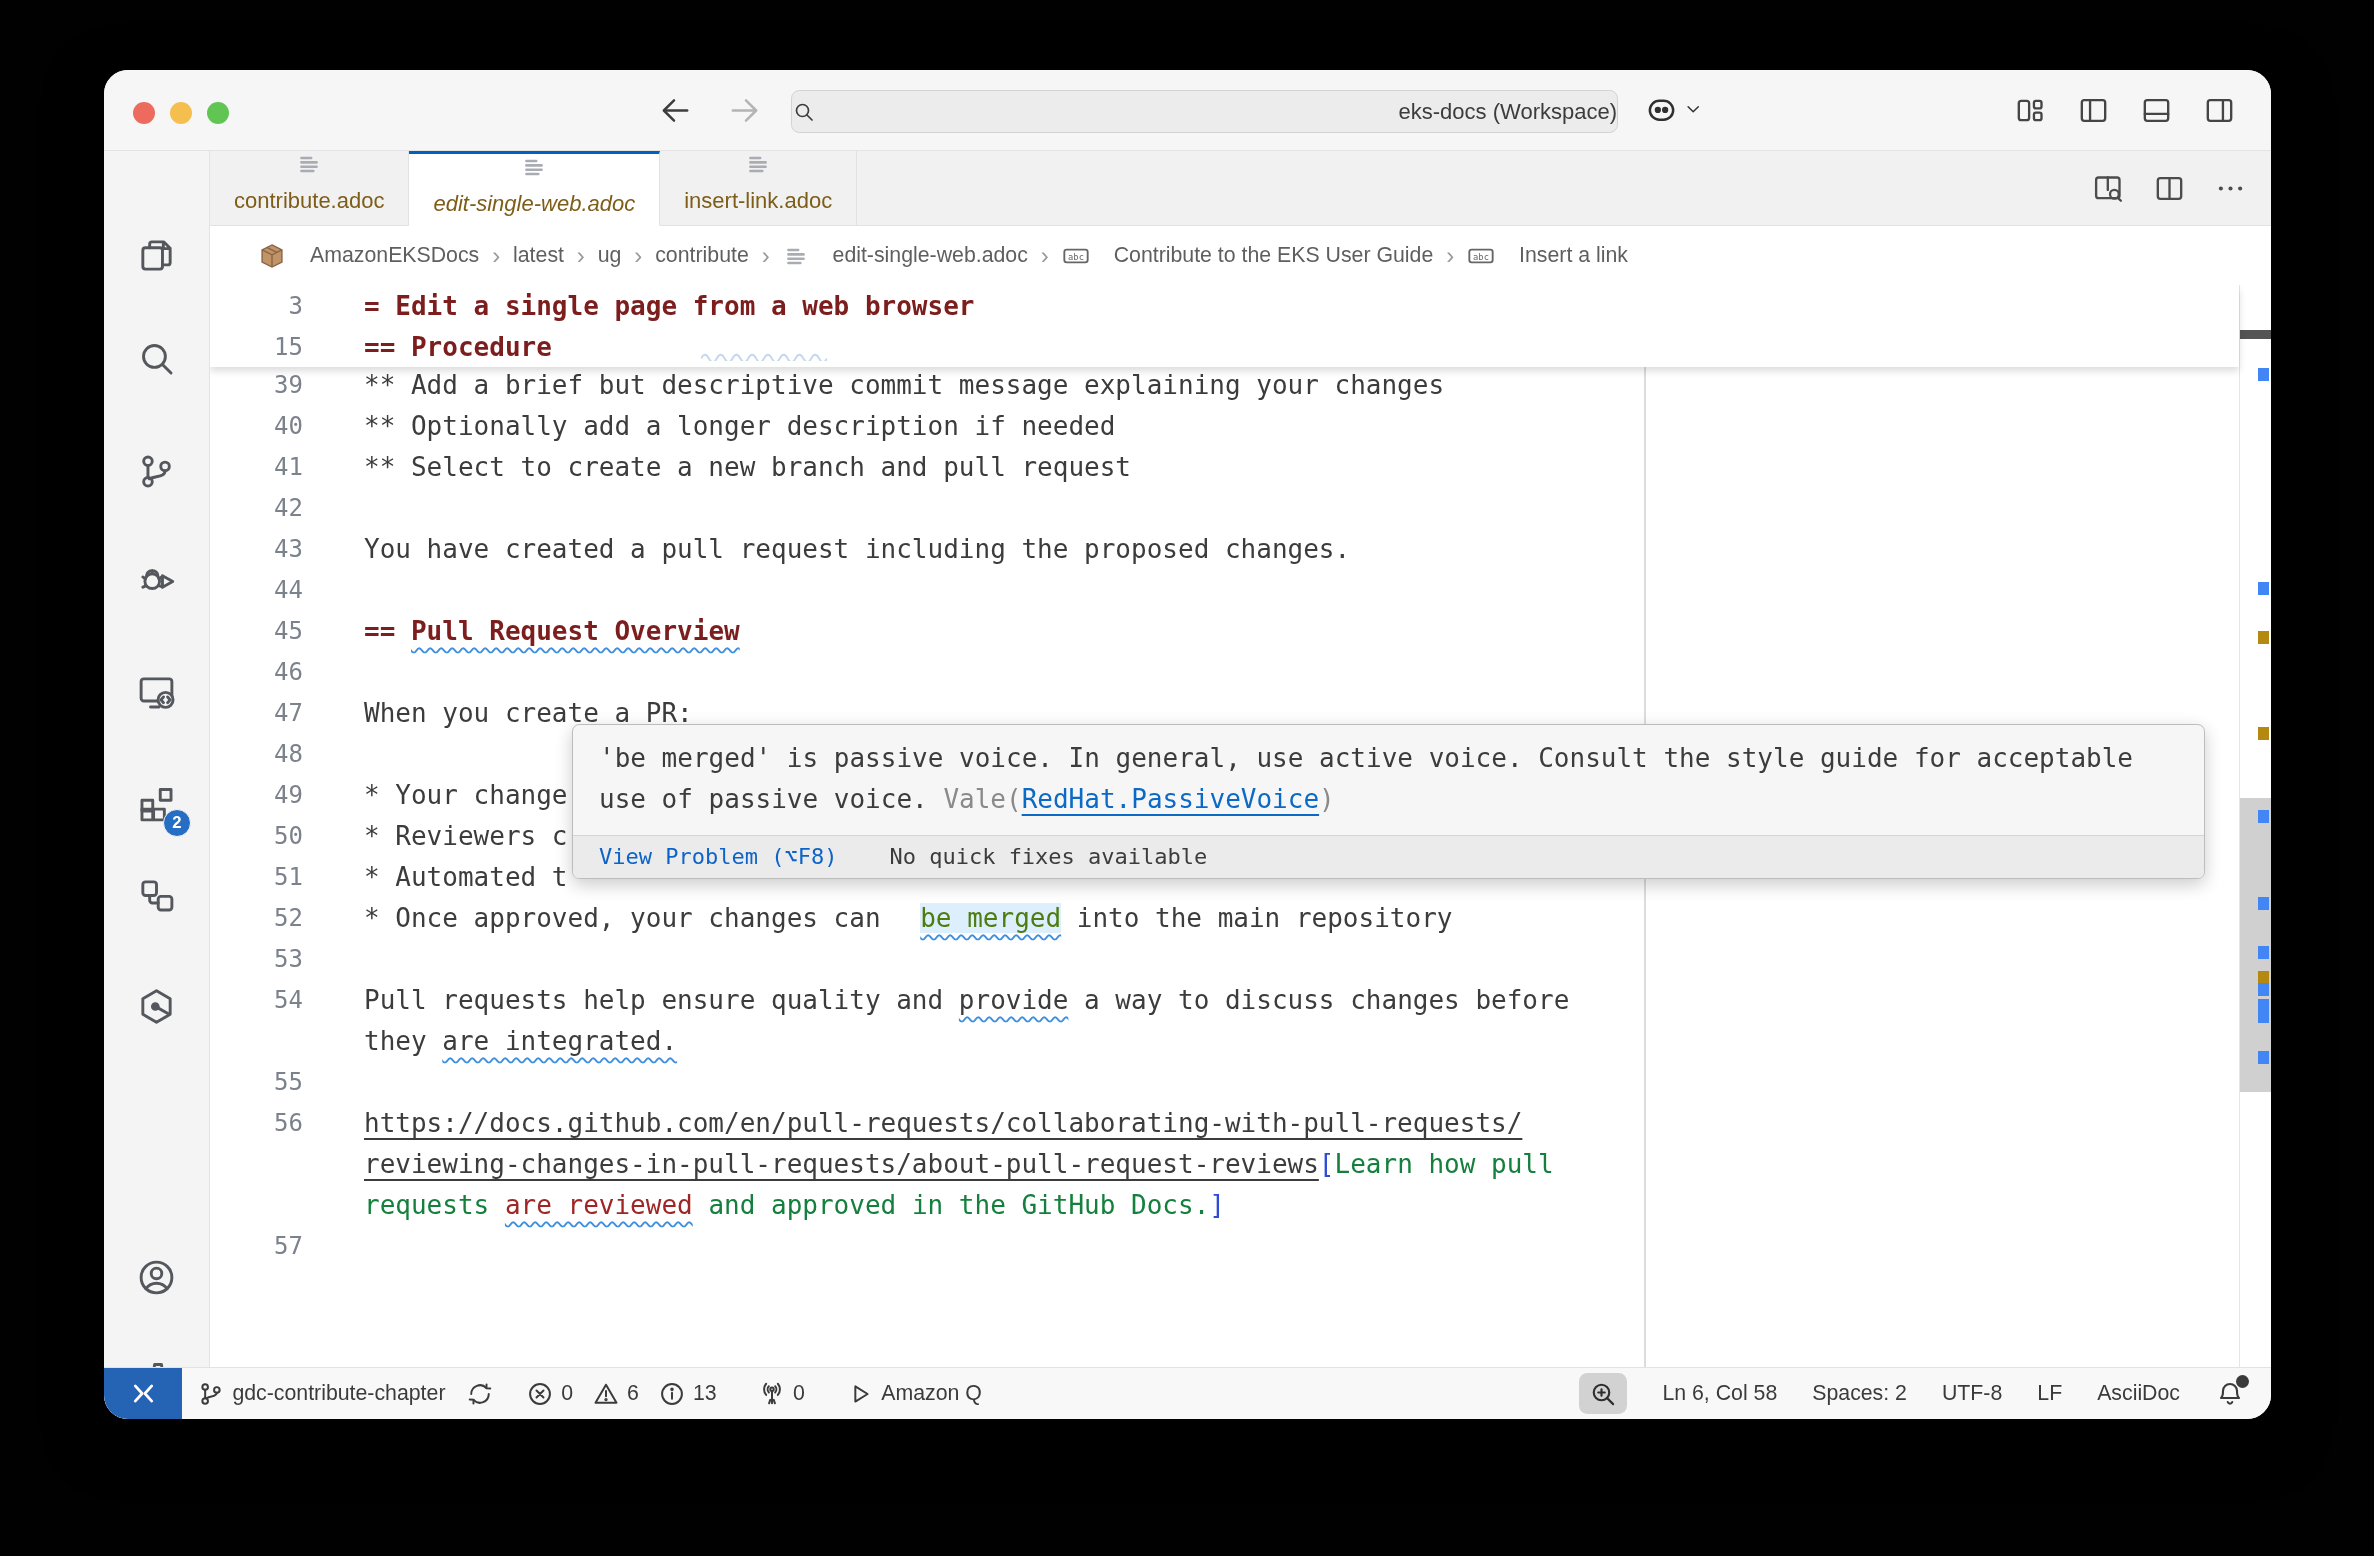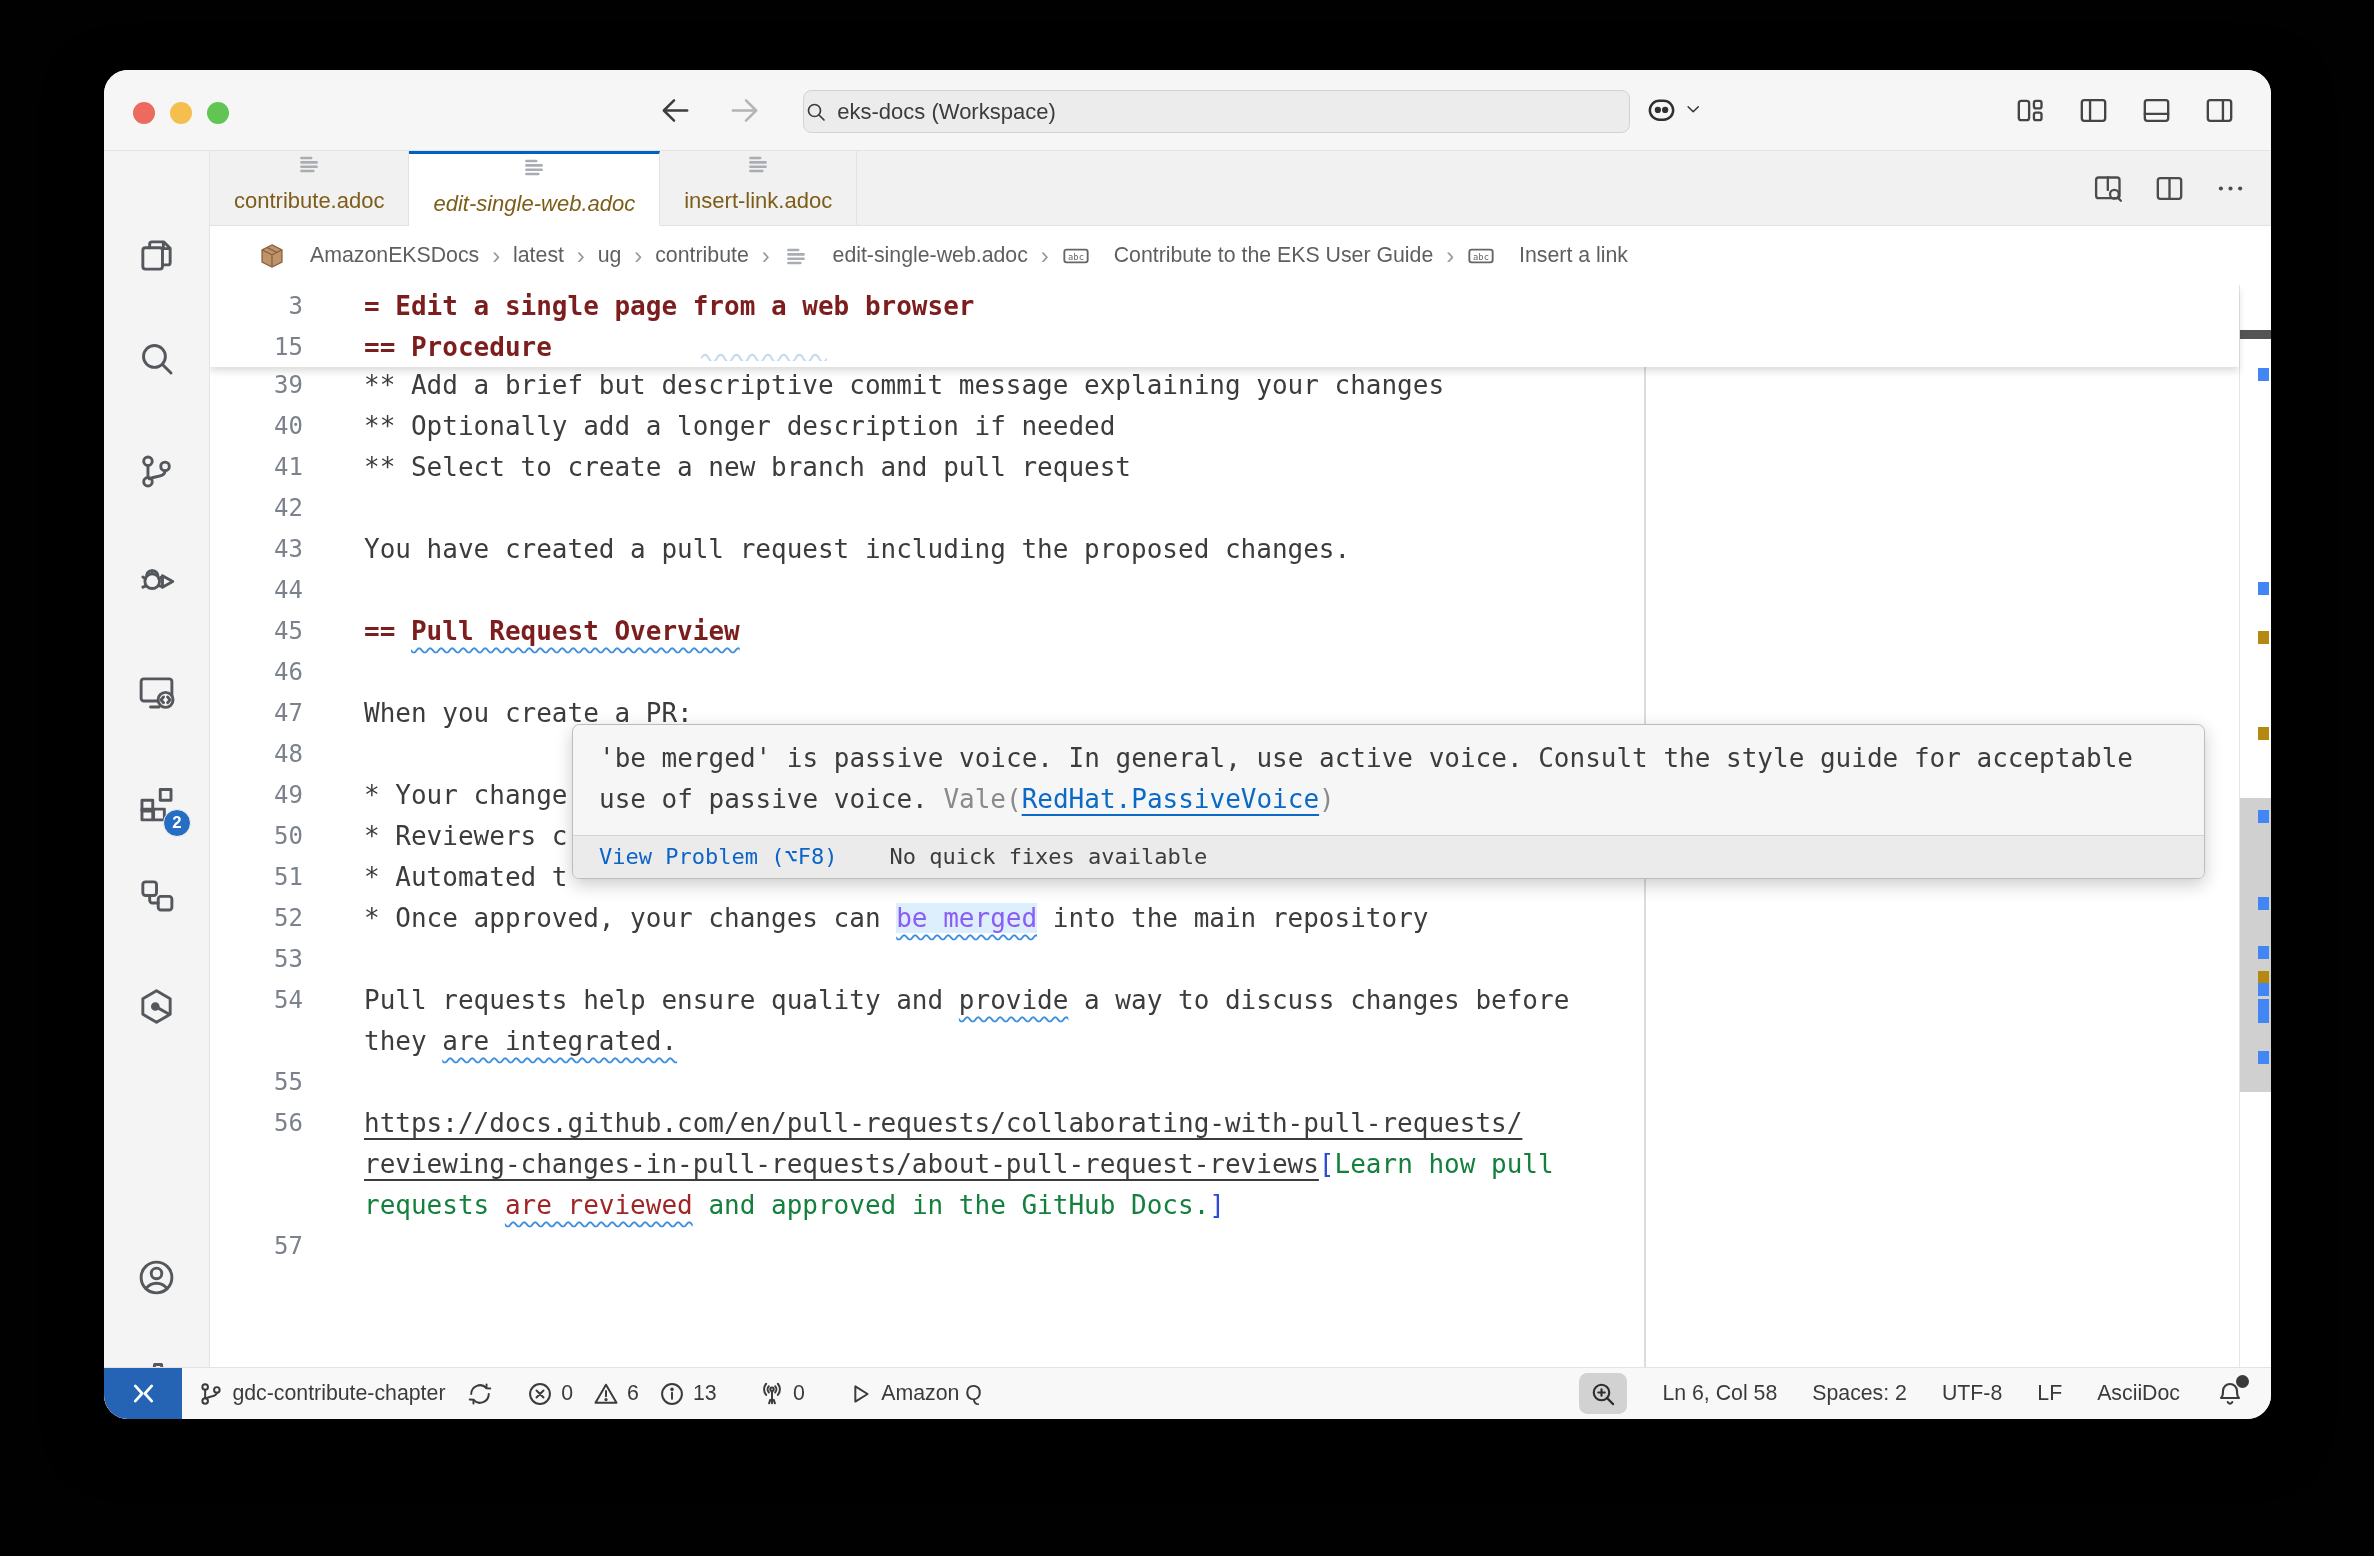--- a/index.html
+++ b/index.html
@@ -13,22 +13,22 @@
   
   .titlebar { position:absolute; left:0; top:0; width:100%; height:81px; background:#f6f6f6;
               border-bottom:0.9px solid #e3e3e3; }
   .traffic { position:absolute; top:32px; left:29px; display:flex; gap:15px; }
   .tl { width:22px; height:22px; border-radius:50%; }
   .tl.red{ background:#ec6a5e; } .tl.yellow{ background:#f4bf4f; } .tl.green{ background:#61c554; }
   .nav-arrows { position:absolute; left:553px; top:22px; display:flex; gap:32px; }
   .nav-btn { width:37px; height:37px; display:flex; align-items:center; justify-content:center; color:#3d3d3d; }
   .nav-btn.disabled { color:#b4b4b4; }
   .searchbox { position:absolute; left:687px; top:20.4px; width:827px; height:43px; background:#ececec;
-               border:0.9px solid #d2d2d2; border-radius:8.3px; display:flex; align-items:center; justify-content:flex-start;
-               gap:9.3px; color:#3c3c3c; font-size:22px;margin-left:12px; }
+               border:0.9px solid #d2d2d2; border-radius:8.3px; display:flex; align-items:center; justify-content:space-between;
+               gap:9.3px; color:#3c3c3c; font-size:22px; }
   .copilot { position:absolute; left:1540px; top:22px; display:flex; align-items:center; gap:3.7px; color:#303030; }
   .tb-icons { position:absolute; right:33px; top:22px; display:flex; gap:26px; color:#454545; }
   .tb-icons .ic { width:37px; height:37px; display:flex; align-items:center; justify-content:center; }
 
   
   .activitybar { position:absolute; left:0; top:81px; width:106px; bottom:52px; background:#f4f4f4;
                  border-right:0.9px solid #e3e3e3; }
   .ab-item { position:absolute; left:50%; transform:translateX(-50%); width:54px; height:54px;
              display:flex; align-items:center; justify-content:center; color:#54575c; }
   .ab-badge { position:absolute; right:-7.4px; bottom:-5.6px; min-width:28px; height:28px; border-radius:14px;
@@ -63,21 +63,21 @@
 
   .sticky { position:absolute; left:0; top:0; right:32px; background:#fff; z-index:5;
             box-shadow:0 4.6px 7.4px rgba(0,0,0,.14); }
   .body-lines { position:absolute; left:0; top:79px; right:0; }
 
   .s-p { color:#3c3c3c; }
   .s-h, .s-hw { color:#7c1e1e; font-weight:bold; }
   .s-w, .s-hw, .s-hl, .s-rw { text-decoration-line:underline; text-decoration-style:wavy;
         text-decoration-color:#3d8fe0; text-decoration-thickness:2.3px; text-underline-offset:7.4px; }
   .s-w { color:#3c3c3c; }
-  .s-hl { color:#8b5cf6; background:#ddeefc; }
+  .s-hl { color:#4d7c0f; background:#ddeefc;margin-left:24px; }
   .s-u { color:#3c3c3c; text-decoration:underline; text-decoration-thickness:1.9px; text-underline-offset:5.6px; }
   .s-b { color:#2f4bd6; }
   .s-r { color:#15803d; }
   .s-rw { color:#a02626; }
 
   .ruler-line { position:absolute; left:1434px; top:82px; bottom:0; width:1.9px; background:#dcdcdc; }
 
   .hidden-squiggle { position:absolute; left:491px; top:67px; opacity:.45; }
 
   

